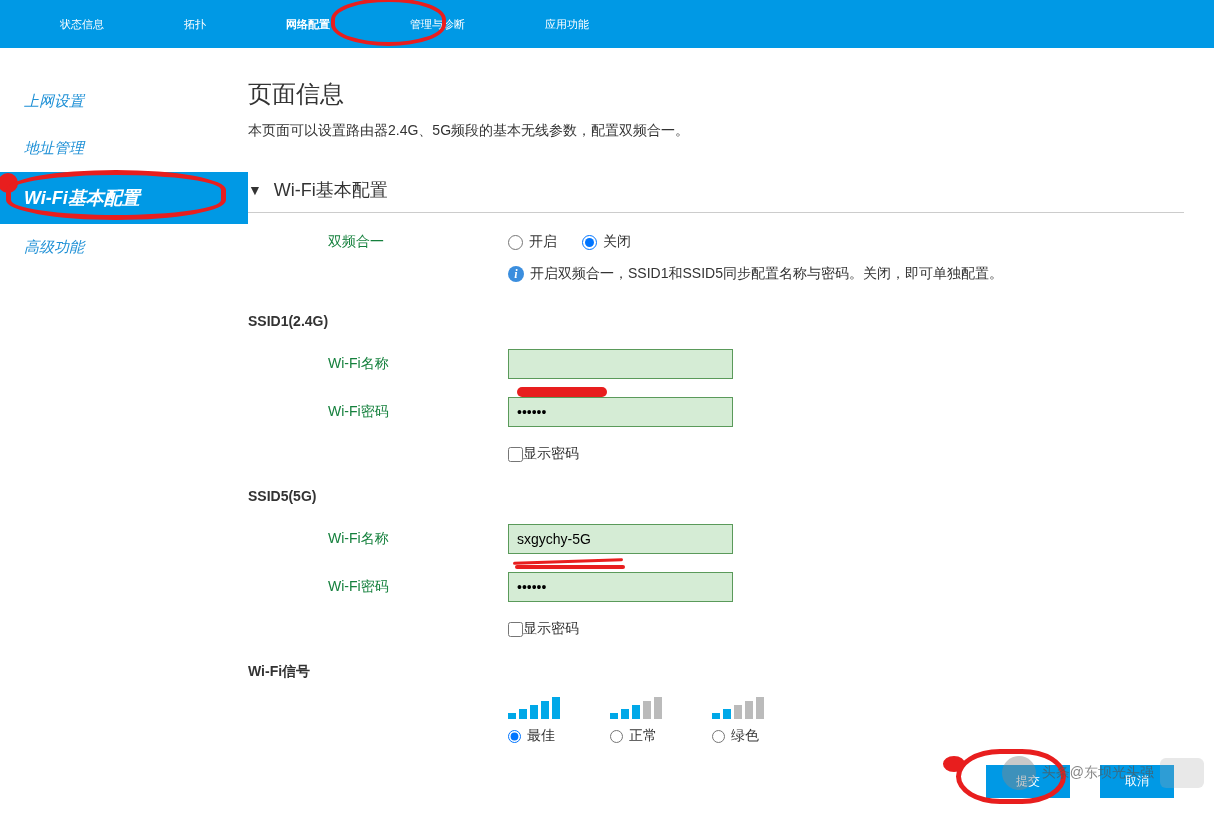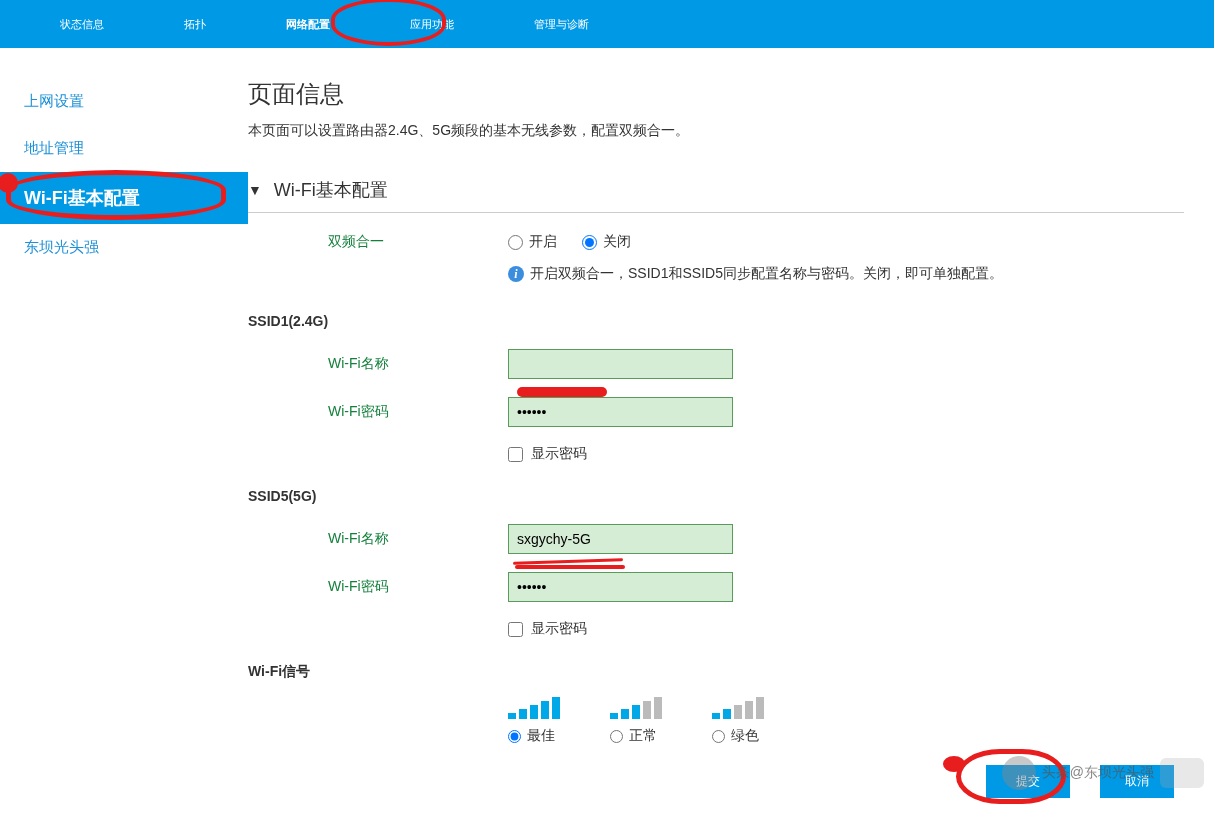--- a/index.html
+++ b/index.html
@@ -6,21 +6,21 @@
     body { font-family: "Microsoft YaHei", Arial, sans-serif; font-size: 14px; color: #333; background: #fff; width: 1214px; }
     
     .top-nav { background: #0099e5; height: 48px; display: flex; align-items: center; padding-left: 20px; }
     .top-nav-item { color: #fff; padding: 0 40px; height: 48px; display: flex; align-items: center; cursor: pointer; font-size: 11px; position: relative; }
     .top-nav-item.active { font-weight: bold; }
     
     .circle-main-nav { position: absolute; border: 4px solid #e81e1e; border-radius: 50%/45%; width: 115px; height: 48px; top: -2px; left: 331px; pointer-events: none; }
     
     .container { display: flex; margin-top: 10px; }
     
-    .sidebar { width: 248px; padding-top: 20px; position: relative; }
+    .sidebar { width: 248px; padding-top: 20px; position: relative; font-style: italic; }
     .sidebar-item { color: #1e90d6; padding: 14px 24px; cursor: pointer; font-size: 15px; }
     .sidebar-item.active { background: #0099e5; color: #fff; font-weight: bold; font-size: 18px; }
     .circle-sidebar { position: absolute; border: 5px solid #e81e1e; border-radius: 50%/40%; width: 220px; height: 50px; top: 112px; left: 6px; pointer-events: none; z-index: 5; }
     .scribble-sidebar-fill { position: absolute; top: 115px; left: -2px; width: 20px; height: 20px; background: #e81e1e; border-radius: 50%; }
     
     .main { flex: 1; padding: 20px 30px 30px 0; position: relative; }
     .page-title { font-size: 24px; color: #333; margin-bottom: 12px; }
     .page-desc { font-size: 14px; color: #333; margin-bottom: 30px; }
     
     .section-header { font-size: 18px; color: #333; padding: 8px 0 10px 0; border-bottom: 1px solid #ccc; margin-bottom: 20px; display: flex; align-items: center; }
@@ -32,21 +32,21 @@
     .radio-option { display: flex; align-items: center; gap: 6px; }
     .radio-option input[type="radio"] { width: 15px; height: 15px; }
     
     .info-row { display: flex; align-items: center; padding-left: 260px; margin-bottom: 30px; margin-top: -4px; }
     .info-icon { width: 16px; height: 16px; border-radius: 50%; background: #3b8ede; color: #fff; font-size: 12px; font-weight: bold; display: inline-flex; align-items: center; justify-content: center; margin-right: 6px; font-style: italic; font-family: Georgia, serif; }
     
     .sub-title { font-weight: bold; padding-left: 0; margin-bottom: 20px; margin-top: 10px; }
     
     .text-input { width: 225px; height: 30px; padding: 4px 8px; border: 1px solid #5a9a5a; background: #d5ecd5; font-size: 14px; }
     
-    .checkbox-row { display: flex; align-items: center; padding-left: 260px; margin-bottom: 25px; gap: 8px; }
+    .checkbox-row { display: flex; align-items: center; padding-left: 260px; margin-bottom: 25px; }
     .checkbox-row input[type="checkbox"] { width: 15px; height: 15px; }
     
     .scribble-red-1 { position: absolute; top: 327px; left: 269px; width: 90px; height: 16px; pointer-events: none; }
     .scribble-red-1::before { content: ""; position: absolute; width: 90px; height: 10px; background: #e81e1e; border-radius: 5px; top: 2px; }
     .scribble-red-2 { position: absolute; top: 507px; left: 267px; width: 110px; height: 4px; pointer-events: none; background: #e81e1e; border-radius: 2px; }
     .scribble-red-2::after { content: ""; position: absolute; width: 110px; height: 3px; background: #e81e1e; border-radius: 2px; top: -5px; left: -2px; transform: rotate(-2deg); }
     
     .signal-row { display: flex; align-items: flex-end; padding-left: 260px; gap: 50px; margin-bottom: 10px; }
     .signal-option { display: flex; flex-direction: column; align-items: flex-start; gap: 8px; }
     .bars { display: flex; align-items: flex-end; gap: 3px; height: 24px; }
@@ -68,31 +68,31 @@
     .wm-text { font-size: 14px; color: #555; opacity: 0.8; font-weight: 400; }
     .wm-logo { width: 44px; height: 30px; background: #aaa; opacity: 0.3; border-radius: 6px; }
   </style>
 </head>
 <body>
 
 <div class="top-nav" style="position:relative;">
   <div class="top-nav-item">状态信息</div>
   <div class="top-nav-item">拓扑</div>
   <div class="top-nav-item active">网络配置</div>
+  <div class="top-nav-item">管理与诊断</div>
   <div class="top-nav-item">应用功能</div>
-  <div class="top-nav-item">管理与诊断</div>
   <div class="circle-main-nav"></div>
 </div>
 
 <div class="container">
   <div class="sidebar">
     <div class="sidebar-item">上网设置</div>
     <div class="sidebar-item">地址管理</div>
     <div class="sidebar-item active">Wi-Fi基本配置</div>
-    <div class="sidebar-item">东坝光头强</div>
+    <div class="sidebar-item">高级功能</div>
     <div class="circle-sidebar"></div>
     <div class="scribble-sidebar-fill"></div>
   </div>
 
   <div class="main">
     <div class="page-title">页面信息</div>
     <div class="page-desc">本页面可以设置路由器2.4G、5G频段的基本无线参数，配置双频合一。</div>
 
     <div class="section-header">
       <span class="tri">▼</span>

